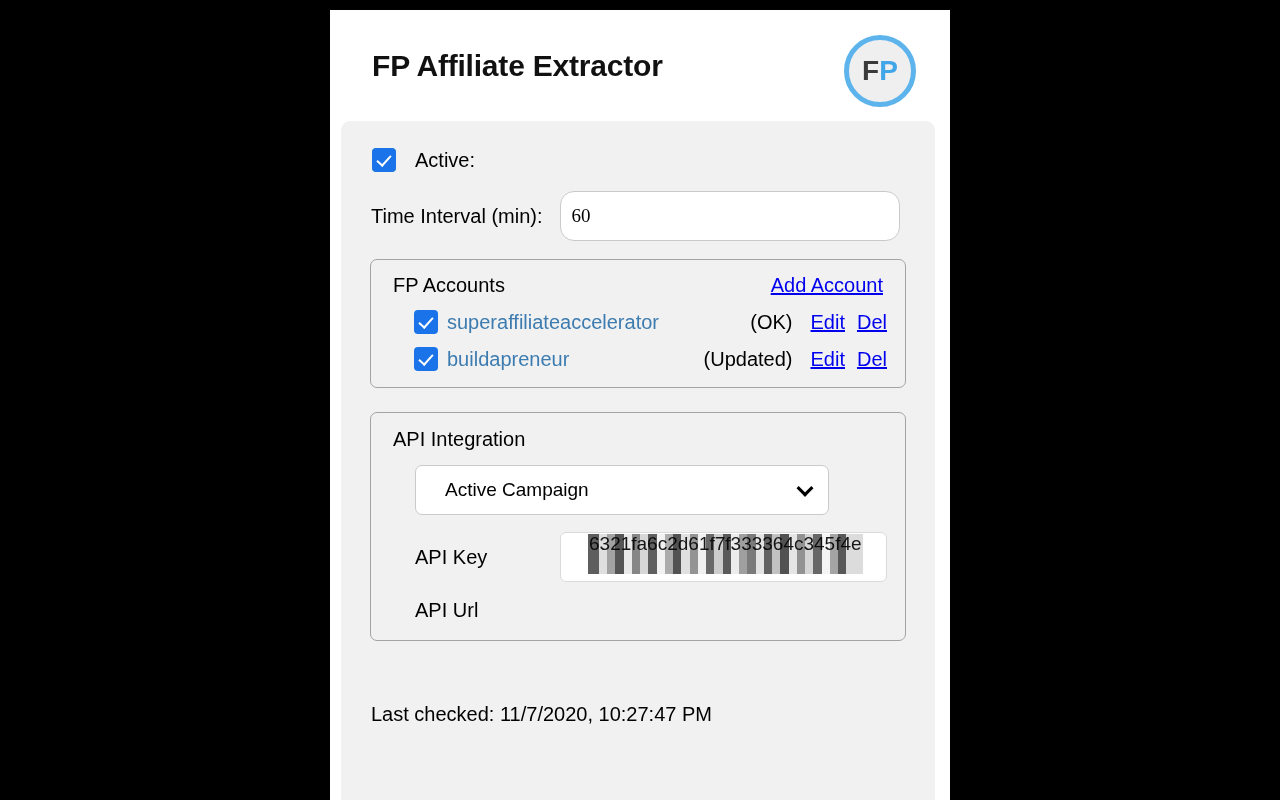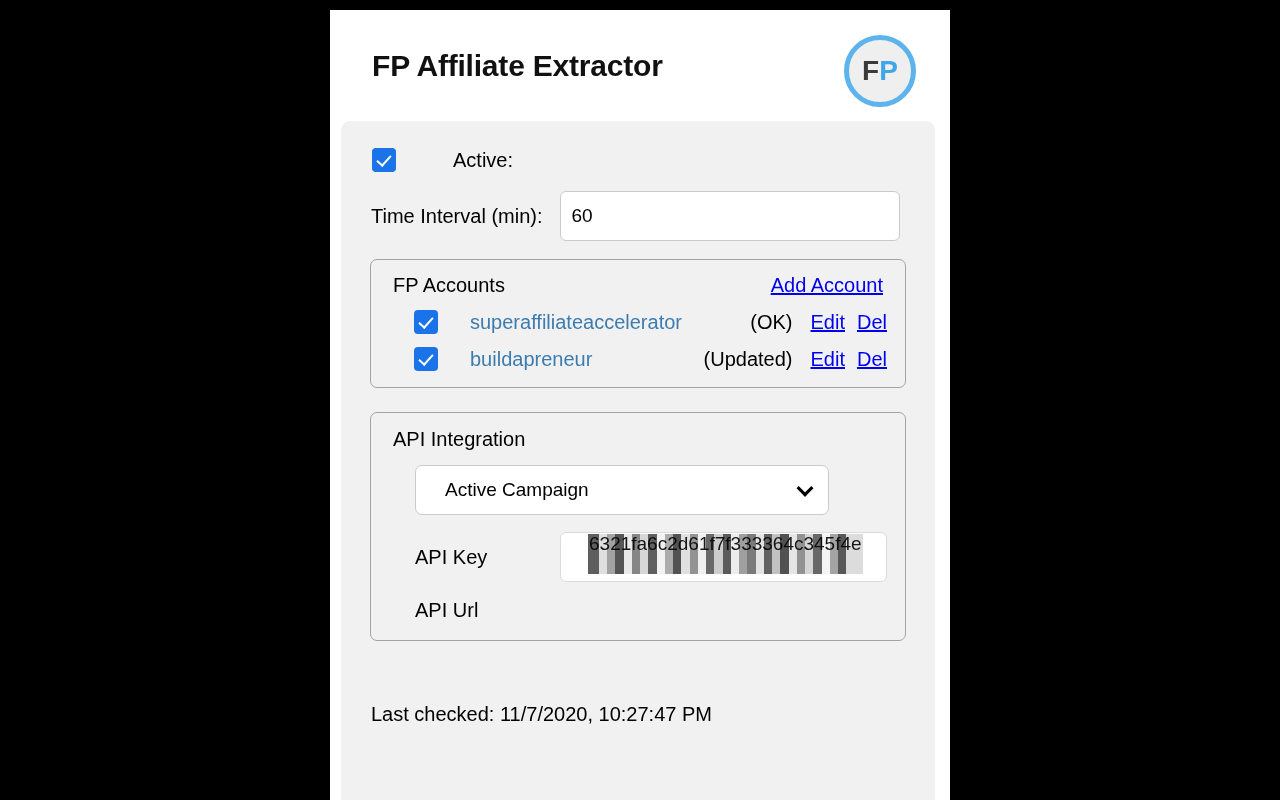--- a/index.html
+++ b/index.html
@@ -75,21 +75,20 @@
     border-radius: 9px;
     padding: 0;
   }
 
   
   .active-row {
     display: flex;
     align-items: center;
     padding: 22px 0 0 31px;
     height: 56px;
-    gap: 38px;
   }
   .checkbox {
     width: 24px;
     height: 24px;
     border-radius: 4px;
     background: #1a73e8;
     position: relative;
     flex: none;
     cursor: pointer;
   }
@@ -115,26 +114,26 @@
     display: flex;
     align-items: center;
     padding: 14px 0 0 30px;
   }
   .interval-label {
     font-size: 20px;
     color: #000000;
     white-space: nowrap;
   }
   .text-input {
-    font-family: Liberation Sans, sans-serif;
+    font-family: Liberation Serif, serif;
     font-size: 19px;
     color: #000000;
     background: #ffffff;
     border: 1px solid #ccc9c9;
-    border-radius: 6px;
+    border-radius: 14px;
     padding: 6px 11px;
     outline: none;
   }
   #interval-input {
     width: 340px;
     height: 50px;
     margin-left: 17px;
   }
 
   
@@ -174,21 +173,21 @@
   
   .acct-row {
     display: flex;
     align-items: center;
     margin-top: 13px;
     padding-left: 25px;
   }
   .acct-name {
     font-size: 20px;
     color: #3d7cb0;
-    margin-left: 32px;
+    margin-left: 9px;
     white-space: nowrap;
   }
   .acct-status {
     font-size: 20px;
     color: #000000;
     white-space: nowrap;
     margin-left: auto;
   }
   .acct-actions {
     display: flex;

